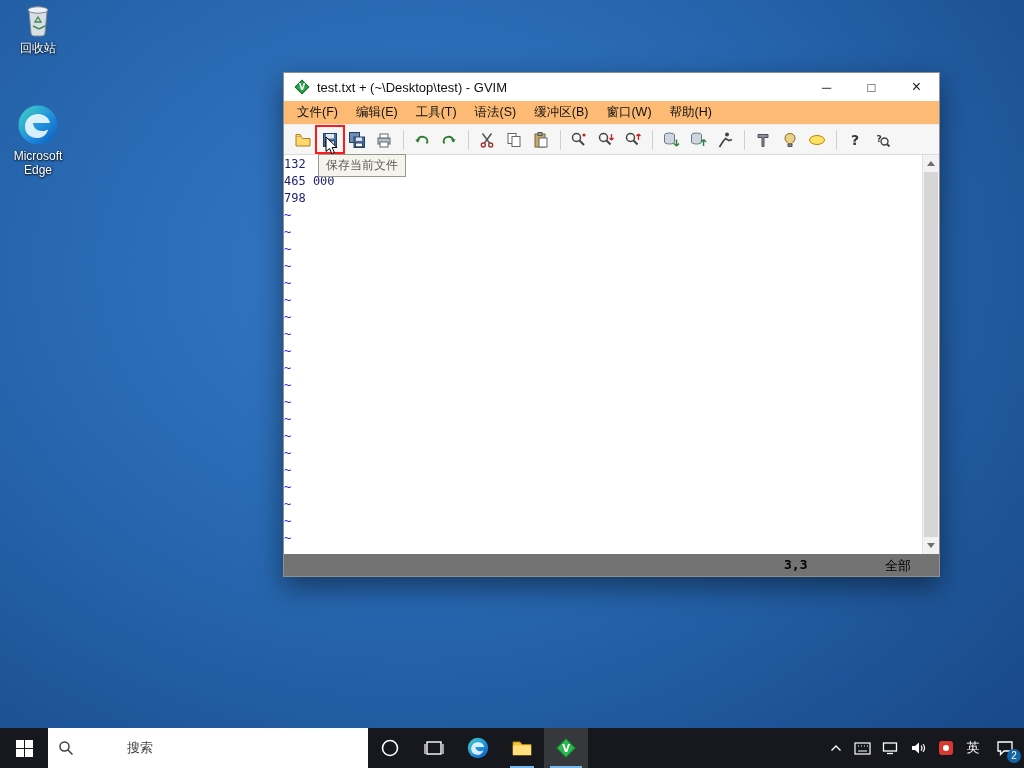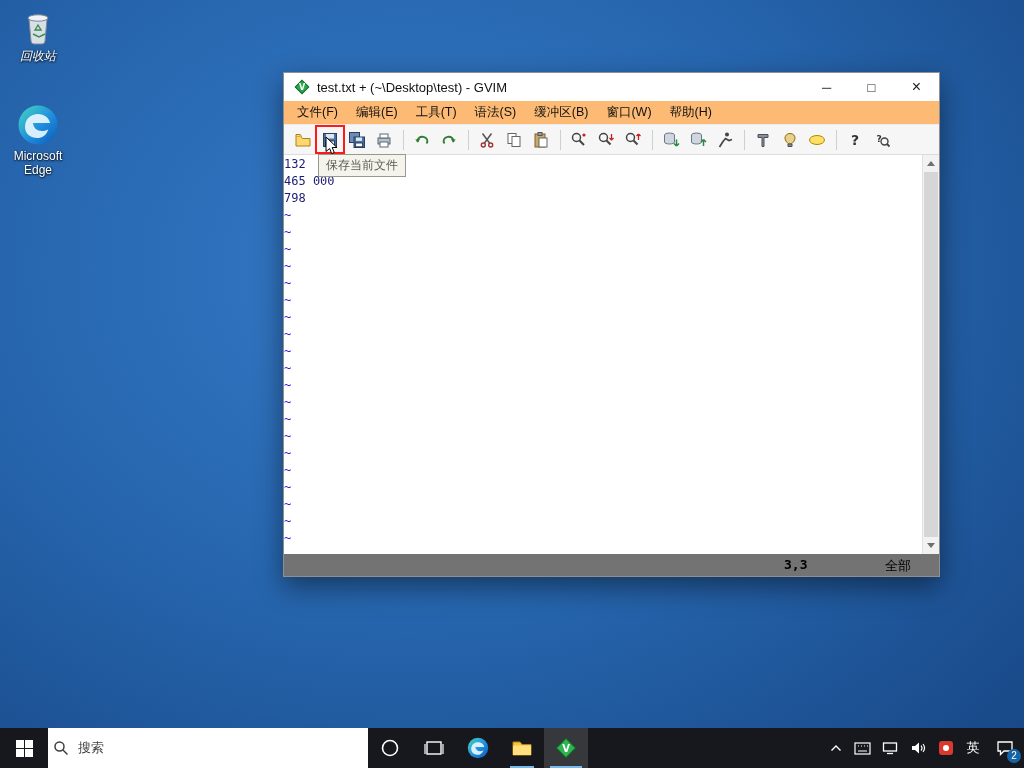--- a/index.html
+++ b/index.html
@@ -10,21 +10,21 @@
     background:radial-gradient(ellipse at 40% 35%, #3579c6 0%, #2767b0 45%, #174684 100%);
   }
 
   
   .desktop-icon { position:absolute; width:76px; text-align:center; cursor:default; }
   .desktop-icon .dicon { display:block; margin:0 auto 3px auto; }
   .desktop-icon .dlabel {
     color:#fff; font-size:12px; line-height:14px;
     text-shadow:0 1px 2px rgba(0,0,0,.85), 1px 0 2px rgba(0,0,0,.6);
   }
-  #di-recycle { left:0px; top:8px;font-style:italic; }
+  #di-recycle { left:0px; top:0; }
   #di-edge   { left:0px; top:104px; }
 
   
   .gvim-window {
     position:absolute; left:283px; top:72px; width:657px; height:505px;
     background:#fff; border:1px solid #8f8f8f;
     box-shadow:0 10px 26px rgba(0,0,0,.45);
     display:flex; flex-direction:column;
   }
   .titlebar { height:28px; background:#fff; display:flex; align-items:center; padding-left:10px; flex:0 0 auto; }
@@ -73,21 +73,21 @@
 
   .statusbar { height:22px; background:#737373; position:relative; flex:0 0 auto; font-size:13px; color:#000; }
   .status-cursorpos { position:absolute; left:500px; top:3px;
                       font-family:"DejaVu Sans Mono","Liberation Mono",monospace; font-weight:bold; }
   .status-scroll { position:absolute; right:28px; top:3px; }
 
   
   .taskbar { position:absolute; left:0; right:0; bottom:0; height:40px; background:#17181d;
              display:flex; align-items:stretch; z-index:100; }
   .tb-start { width:48px; display:flex; align-items:center; justify-content:center; }
-  .tb-search { width:320px; background:#ffffff; display:flex; align-items:center; padding-left:5px; }
+  .tb-search { width:320px; background:#ffffff; display:flex; align-items:center; padding-left:10px;gap:44px; }
   .tb-search .s-icon { margin-right:9px; }
   .tb-search .s-text { font-size:13px; color:#3f3f3f; }
   .tb-btn { width:44px; display:flex; align-items:center; justify-content:center; position:relative; }
   .tb-btn.running::after { content:""; position:absolute; left:10px; right:10px; bottom:0; height:2px; background:#76b9ed; }
   .tb-btn.active { background:rgba(255,255,255,.14); }
   .tb-btn.active::after { left:6px; right:6px; }
   .tray { margin-left:auto; display:flex; align-items:center; }
   .tray-item { height:40px; display:flex; align-items:center; justify-content:center; position:relative; }
   .tray-item.narrow { width:24px; } .tray-item.std { width:28px; }
   .tray-ime { width:26px; color:#fff; font-size:13px; }

